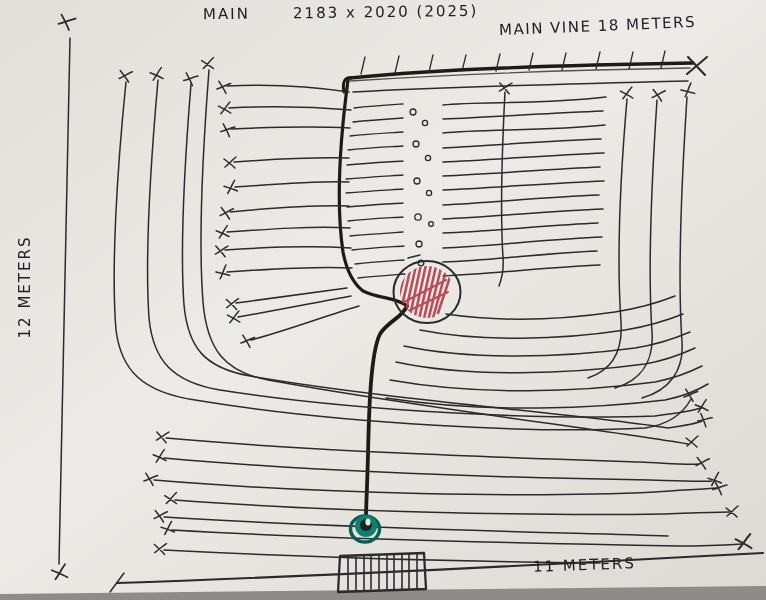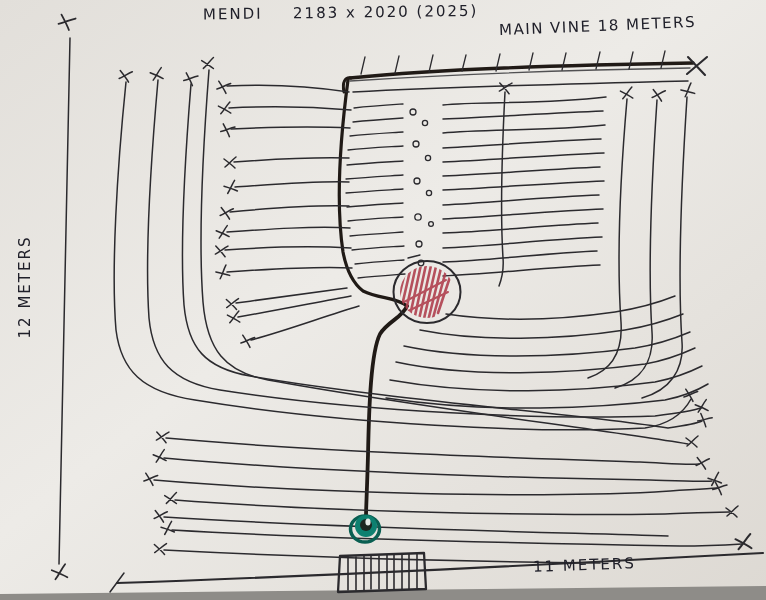--- a/index.html
+++ b/index.html
@@ -248,18 +248,18 @@
           <path d="M379,556 L379,589"></path>
           <path d="M387,555 L387,589"></path>
       <path d="M394,555 L394,589"></path>
           <path d="M402,555 L402,589"></path>
           <path d="M409,554 L409,589"></path>
       <path d="M417,554 L417,589"></path>
     </g>
   </g>
 </svg>
 
-  <div class="lbl hand" id="lbl-name">MENDI</div>
+  <div class="lbl hand" id="lbl-name">MAIN</div>
   <div class="lbl hand" id="lbl-dims">2183 x 2020 (2025)</div>
   <div class="lbl" id="lbl-main-vine">MAIN VINE 18 METERS</div>
   <div class="lbl" id="lbl-left">12 METERS</div>
   <div class="lbl" id="lbl-bottom">11 METERS</div>
 </div>
 
 </body></html>

